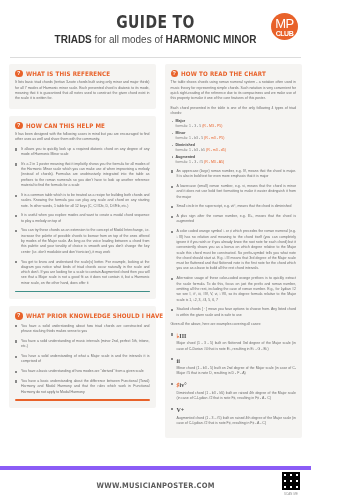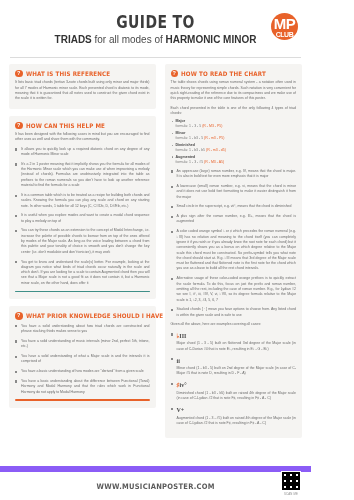--- a/index.html
+++ b/index.html
@@ -38,21 +38,21 @@
     position: absolute;
     top: 13px; right: 13px;
     width: 27px; height: 27px;
     border-radius: 50%;
     background: #e8622a;
     color: #fff;
     display: flex; align-items: center; justify-content: center;
     flex-direction: column;
     line-height: 1;
   }
-  .logo .l1 { font-size: 15px; font-weight: bold; letter-spacing: -0.5px; }
+  .logo .l1 { font-size: 13px; font-weight: normal; letter-spacing: -0.5px; }
   .logo .l2 { font-size: 7px; font-weight: bold; letter-spacing: -0.5px; }
 
   .hr-top {
     height: 1px; background: #dcdcdc;
     margin: 4px 10px 0 10px;
   }
 
   
   .cols {
     display: flex;
@@ -160,21 +160,21 @@
   }
 
   .rule-orange { height: 1.6px; background: #e8622a; margin: 1px 0 0 0; border-radius: 1px;}
   .rule-teal { height: 1.6px; background: #3f8f88; margin: 1px 0 0 0; border-radius: 1px;}
 
   
   .footer {
     position: absolute;
     left: 0; right: 0; bottom: 0;
     height: 34px;
-    border-top: 6px solid #8b5cf6;
+    border-top: 4px solid #8b5cf6;
     display: flex;
     align-items: center;
     justify-content: center;
   }
   .site-url {
     font-size: 7.5px;
     font-weight: bold;
     color: #5a5a5a;
     letter-spacing: 0.3px;
     font-family: "DejaVu Sans", sans-serif;

